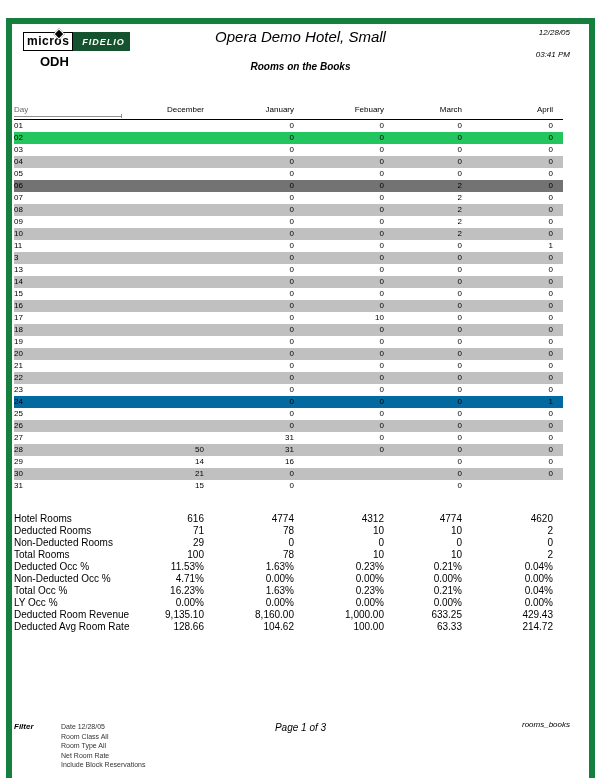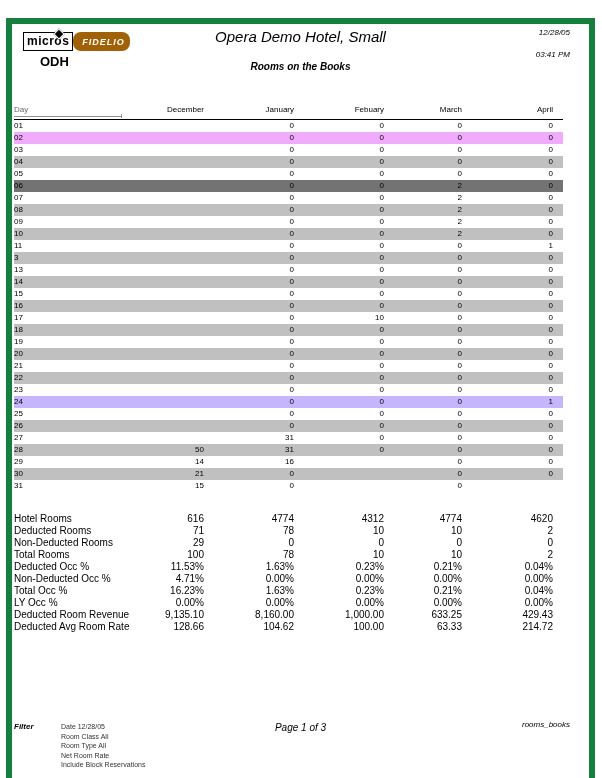--- a/index.html
+++ b/index.html
@@ -12,22 +12,22 @@
     position:absolute;left:6px;top:18px;width:589px;height:767px;
     box-sizing:border-box;border:6px solid #15803d;background:#fff;overflow:hidden;
   }
   
   .logo{position:absolute;left:11px;top:8px;display:flex;align-items:stretch;height:19px;}
   .logo-micros{
     box-sizing:border-box;border:1px solid #000;background:#fff;color:#000;
     font-weight:bold;font-size:12px;line-height:17px;padding:0 3px;letter-spacing:.5px;
   }
   .logo-fidelio{
-    background:#a16207;color:#fff;font-weight:bold;font-style:italic;font-size:9px;
-    display:flex;align-items:center;padding:0 5px 0 9px;letter-spacing:1px;border-radius:8px;
+    background:#14532d;color:#fff;font-weight:bold;font-style:italic;font-size:9px;
+    display:flex;align-items:center;padding:0 5px 0 9px;letter-spacing:1px;
   }
   .logo-diamond{
     position:absolute;left:43px;top:6px;width:6px;height:6px;background:#000;
     transform:rotate(45deg);border:1px solid #fff;z-index:2;
   }
   .property-code{position:absolute;left:28px;top:30px;font-size:13px;font-weight:bold;}
   .hotel-name{position:absolute;left:0;top:4px;width:100%;text-align:center;font-size:15px;font-style:italic;}
   .report-title{position:absolute;left:0;top:37px;width:100%;text-align:center;font-size:10px;font-weight:bold;font-style:italic;}
   .report-date{position:absolute;right:19px;top:4px;font-size:8px;font-style:italic;text-align:right;}
   .report-time{position:absolute;right:19px;top:26px;font-size:8px;font-style:italic;text-align:right;}
@@ -97,21 +97,21 @@
     <tbody id="day-rows">
         <tr>
           <td class="day-cell">01</td>
           <td class="num-cell"></td>
           <td class="num-cell">0</td>
           <td class="num-cell">0</td>
           <td class="num-cell">0</td>
           <td class="num-cell">0</td>
           <td></td>
         </tr>
-        <tr style="background: #f0abfc;">
+        <tr style="background: #22c55e;">
           <td class="day-cell">02</td>
           <td class="num-cell"></td>
           <td class="num-cell">0</td>
           <td class="num-cell">0</td>
           <td class="num-cell">0</td>
           <td class="num-cell">0</td>
           <td></td>
         </tr>
         <tr>
           <td class="day-cell">03</td>
@@ -295,21 +295,21 @@
         </tr>
         <tr>
           <td class="day-cell">23</td>
           <td class="num-cell"></td>
           <td class="num-cell">0</td>
           <td class="num-cell">0</td>
           <td class="num-cell">0</td>
           <td class="num-cell">0</td>
           <td></td>
         </tr>
-        <tr style="background: #c4b5fd;">
+        <tr style="background: #0369a1;">
           <td class="day-cell">24</td>
           <td class="num-cell"></td>
           <td class="num-cell">0</td>
           <td class="num-cell">0</td>
           <td class="num-cell">0</td>
           <td class="num-cell">1</td>
           <td></td>
         </tr>
         <tr>
           <td class="day-cell">25</td>

